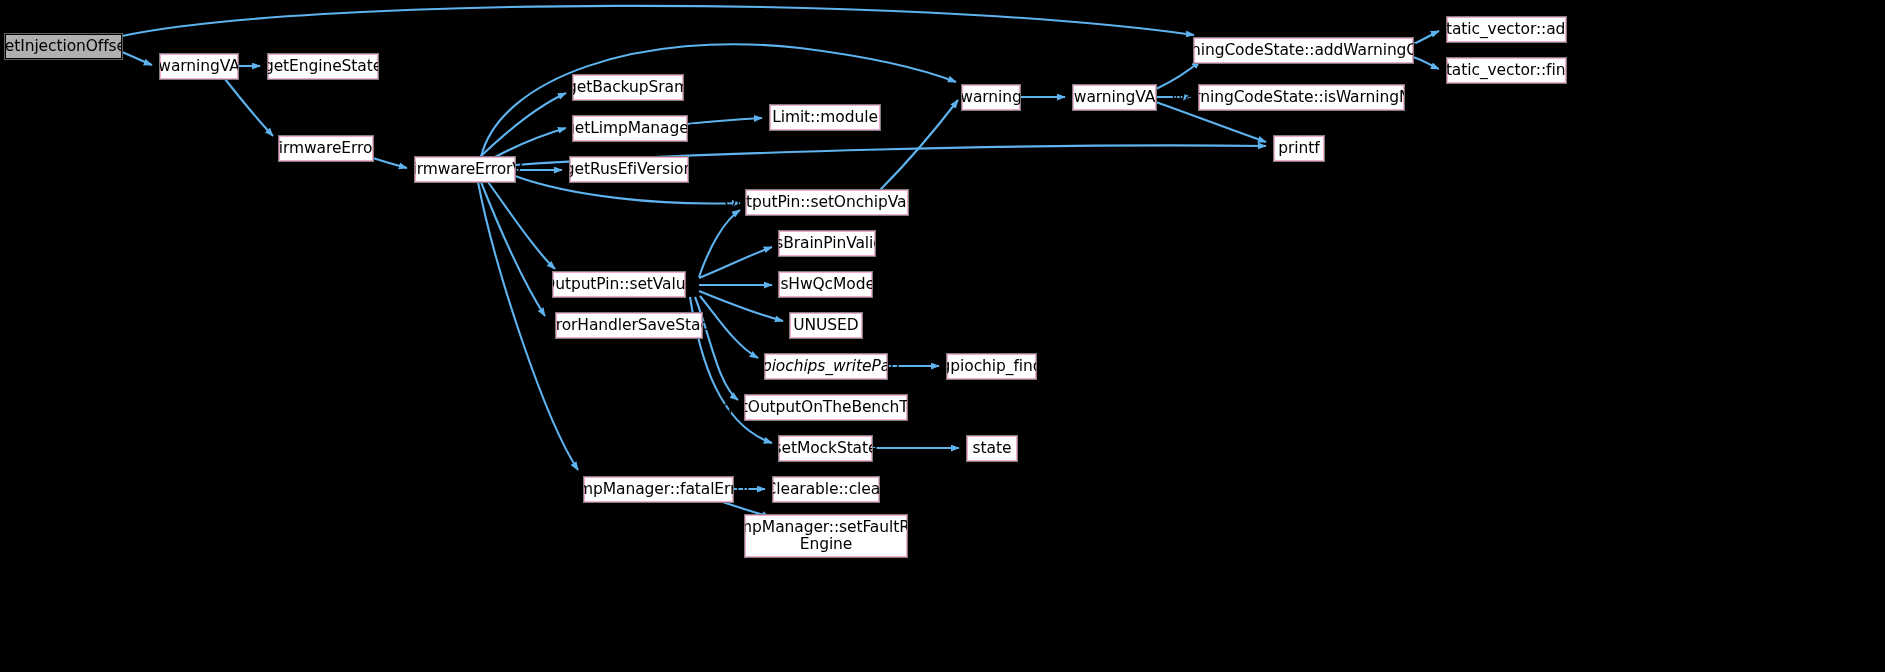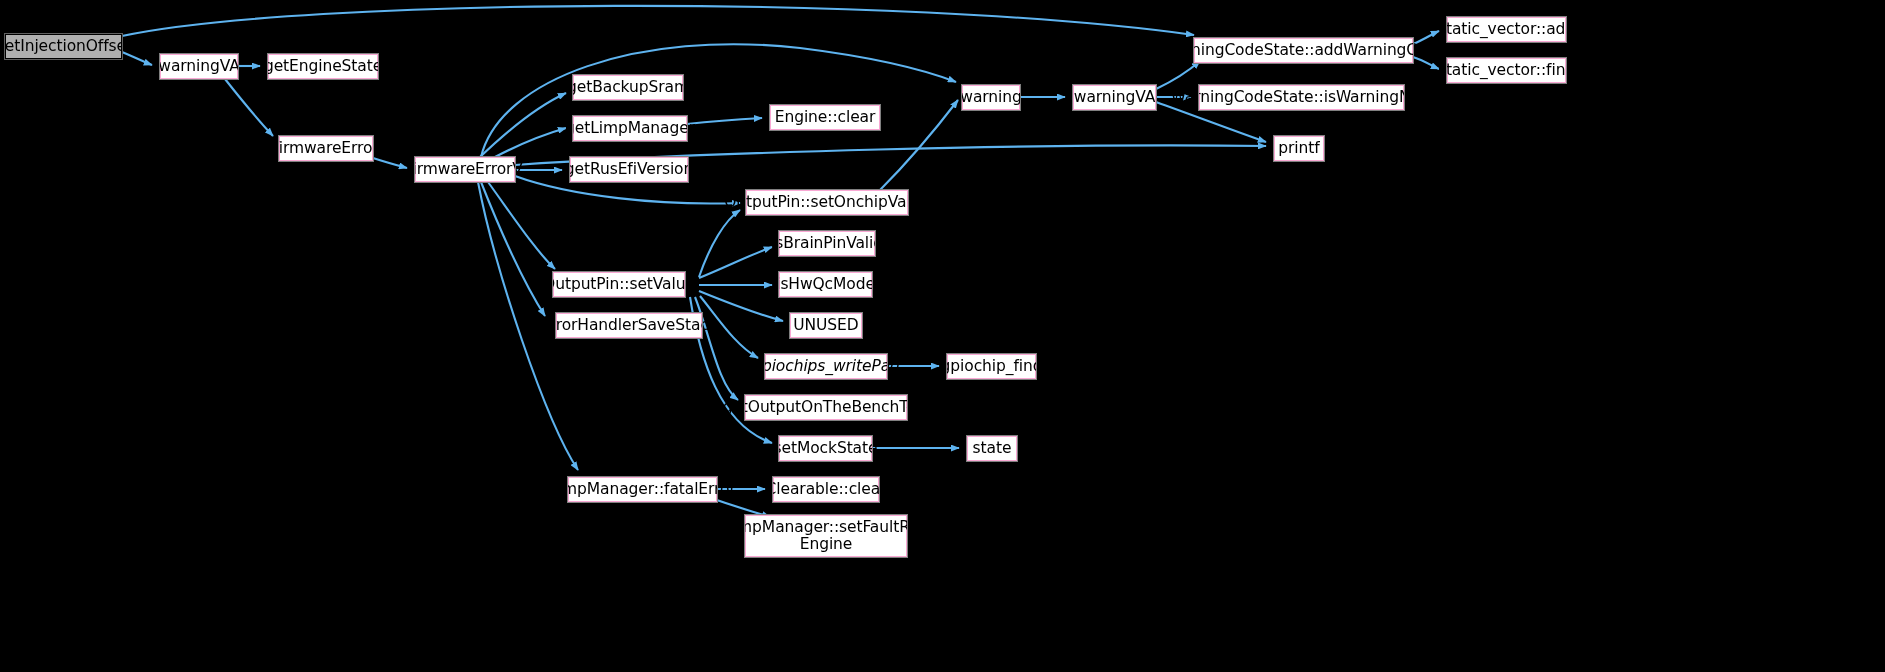--- a/index.html
+++ b/index.html
@@ -94,37 +94,37 @@
   </svg>
   <div id="node-layer">
       <div class="node root" style="left: 5px; top: 34px; width: 117px; height: 25px;">getInjectionOffset</div>
       <div class="node" style="left: 160px; top: 54px; width: 78px; height: 25px;">warningVA</div>
       <div class="node" style="left: 268px; top: 54px; width: 110px; height: 25px;">getEngineState</div>
       <div class="node" style="left: 279px; top: 136px; width: 94px; height: 25px;">firmwareError</div>
       <div class="node" style="left: 415px; top: 157px; width: 100px; height: 25px;">firmwareErrorV</div>
       <div class="node" style="left: 573px; top: 75px; width: 110px; height: 25px;">getBackupSram</div>
       <div class="node" style="left: 573px; top: 116px; width: 114px; height: 25px;">getLimpManager</div>
       <div class="node" style="left: 570px; top: 157px; width: 118px; height: 25px;">getRusEfiVersion</div>
-      <div class="node" style="left: 770px; top: 105px; width: 110px; height: 25px;">Engine::clear</div>
+      <div class="node" style="left: 770px; top: 105px; width: 110px; height: 25px;">Limit::module</div>
       <div class="node" style="left: 962px; top: 85px; width: 58px; height: 25px;">warning</div>
       <div class="node" style="left: 1073px; top: 85px; width: 83px; height: 25px;">warningVA</div>
       <div class="node" style="left: 1194px; top: 38px; width: 219px; height: 25px;">WarningCodeState::addWarningCode</div>
       <div class="node" style="left: 1199px; top: 85px; width: 205px; height: 25px;">WarningCodeState::isWarningNow</div>
       <div class="node" style="left: 1447px; top: 17px; width: 119px; height: 25px;">static_vector::add</div>
       <div class="node" style="left: 1447px; top: 58px; width: 119px; height: 25px;">static_vector::find</div>
       <div class="node" style="left: 1274px; top: 136px; width: 50px; height: 25px;">printf</div>
       <div class="node" style="left: 746px; top: 190px; width: 162px; height: 25px;">OutputPin::setOnchipValue</div>
       <div class="node" style="left: 779px; top: 231px; width: 96px; height: 25px;">isBrainPinValid</div>
       <div class="node" style="left: 553px; top: 272px; width: 132px; height: 25px;">OutputPin::setValue</div>
       <div class="node" style="left: 779px; top: 272px; width: 93px; height: 25px;">isHwQcMode</div>
       <div class="node" style="left: 556px; top: 313px; width: 146px; height: 25px;">errorHandlerSaveStack</div>
       <div class="node" style="left: 790px; top: 313px; width: 72px; height: 25px;">UNUSED</div>
       <div class="node" style="left: 765px; top: 354px; width: 122px; height: 25px; font-style: italic;">gpiochips_writePad</div>
       <div class="node" style="left: 947px; top: 354px; width: 89px; height: 25px;">gpiochip_find</div>
       <div class="node" style="left: 745px; top: 395px; width: 162px; height: 25px;">getOutputOnTheBenchTest</div>
       <div class="node" style="left: 779px; top: 436px; width: 93px; height: 25px;">setMockState</div>
       <div class="node" style="left: 967px; top: 436px; width: 50px; height: 25px;">state</div>
-      <div class="node" style="left: 568px; top: 477px; width: 149px; height: 25px; text-align: center;">LimpManager::fatalError</div>
+      <div class="node" style="left: 584px; top: 477px; width: 149px; height: 25px; text-align: center;">LimpManager::fatalError</div>
       <div class="node" style="left: 773px; top: 477px; width: 106px; height: 25px;">Clearable::clear</div>
       <div class="node" style="left: 745px; top: 515px; width: 162px; height: 42px;">LimpManager::setFaultRev
 Engine</div>
     </div>
 </div>
 
 </body></html>

